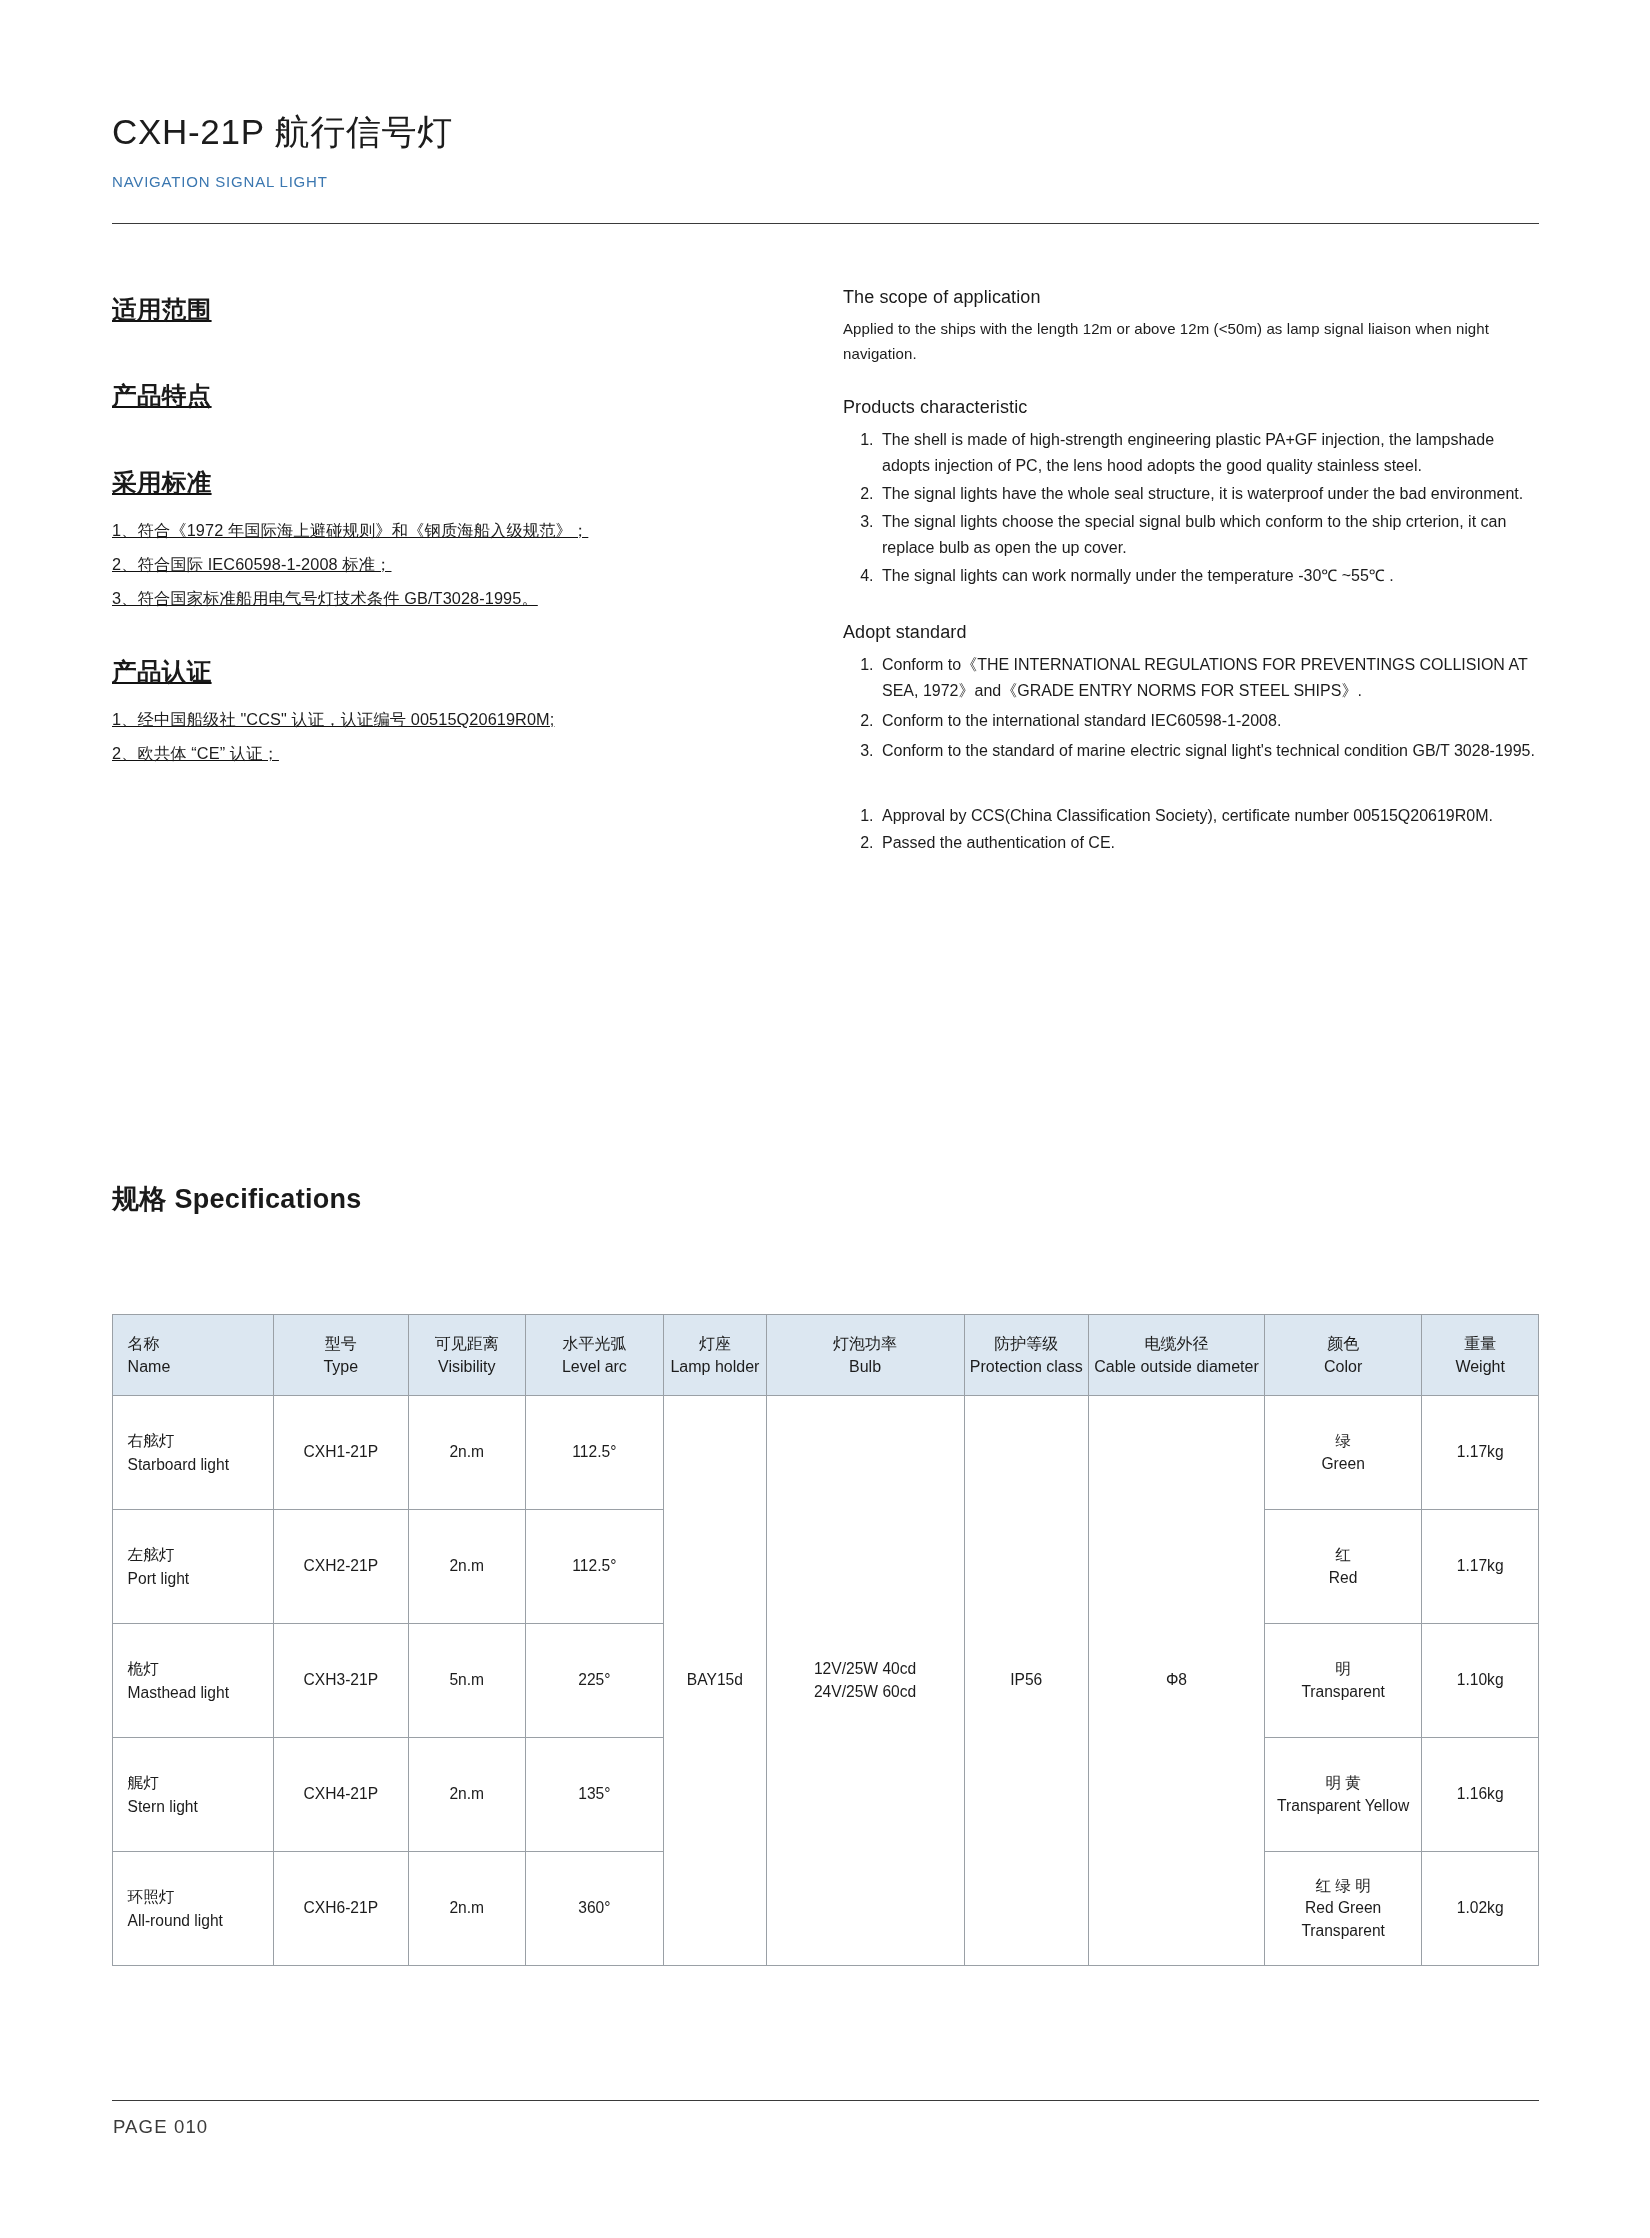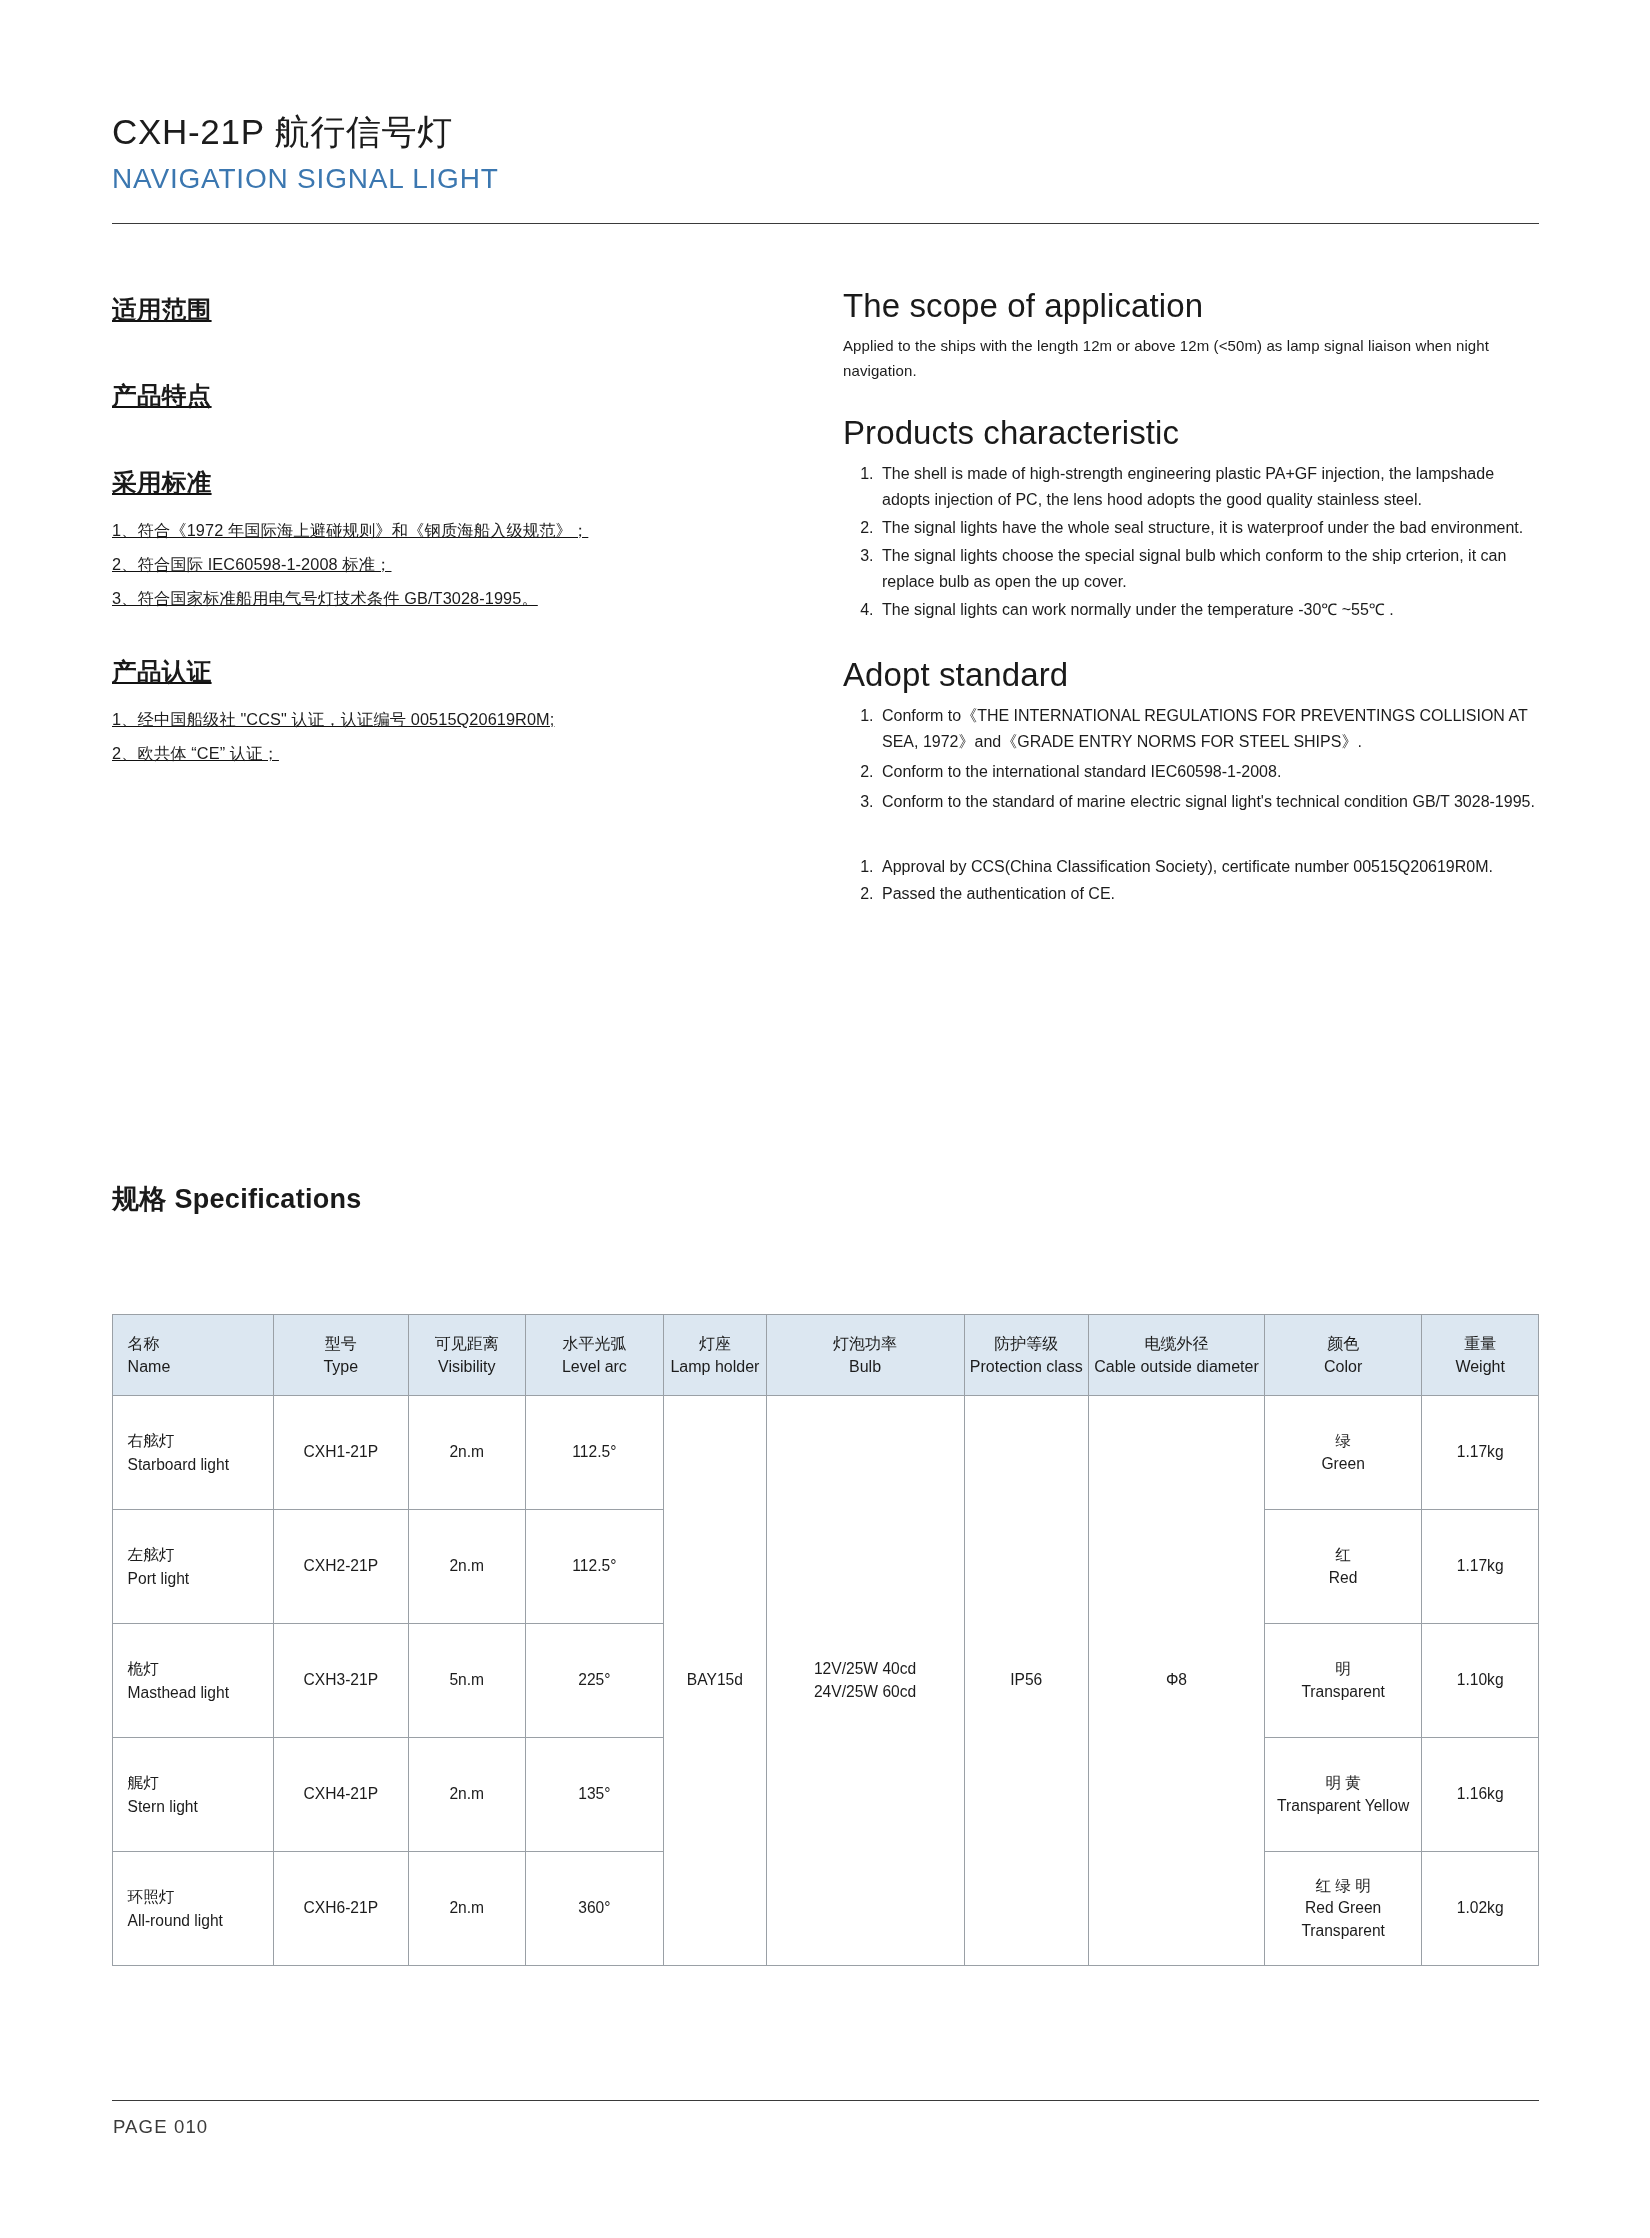--- a/index.html
+++ b/index.html
@@ -31,22 +31,22 @@
   }
   .title-cn {
     font-size: 35px;
     letter-spacing: 0.7px;
     color: #1c1c1c;
     font-weight: 400;
     line-height: 1.25;
     white-space: nowrap;
   }
   .title-en {
-    margin-top: 9px;
-    font-size: 28px;
+    margin-top: 19px;
+    font-size: 15px;
     letter-spacing: 0.8px;
     color: #3b77b0;
     font-weight: 400;
     white-space: nowrap;
   }
   .header-rule {
     position: absolute;
     left: 112px;
     top: 223px;
     width: 1427px;
@@ -70,21 +70,21 @@
   }
 
   h2.sec-cn {
     font-size: 24.6px;
     font-weight: 700;
     color: #1a1a1a;
     margin: 0 0 17.3px 0;
     letter-spacing: 0.3px;
   }
   h2.sec-en {
-    font-size: 33px;
+    font-size: 18px;
     font-weight: 400;
     color: #1a1a1a;
     margin: 0 0 9.3px 0;
     letter-spacing: 0.1px;
   }
   .p-cn {
     font-size: 16.3px;
     line-height: 1.75;
     color: #1c1c1c;
     margin: 0;

